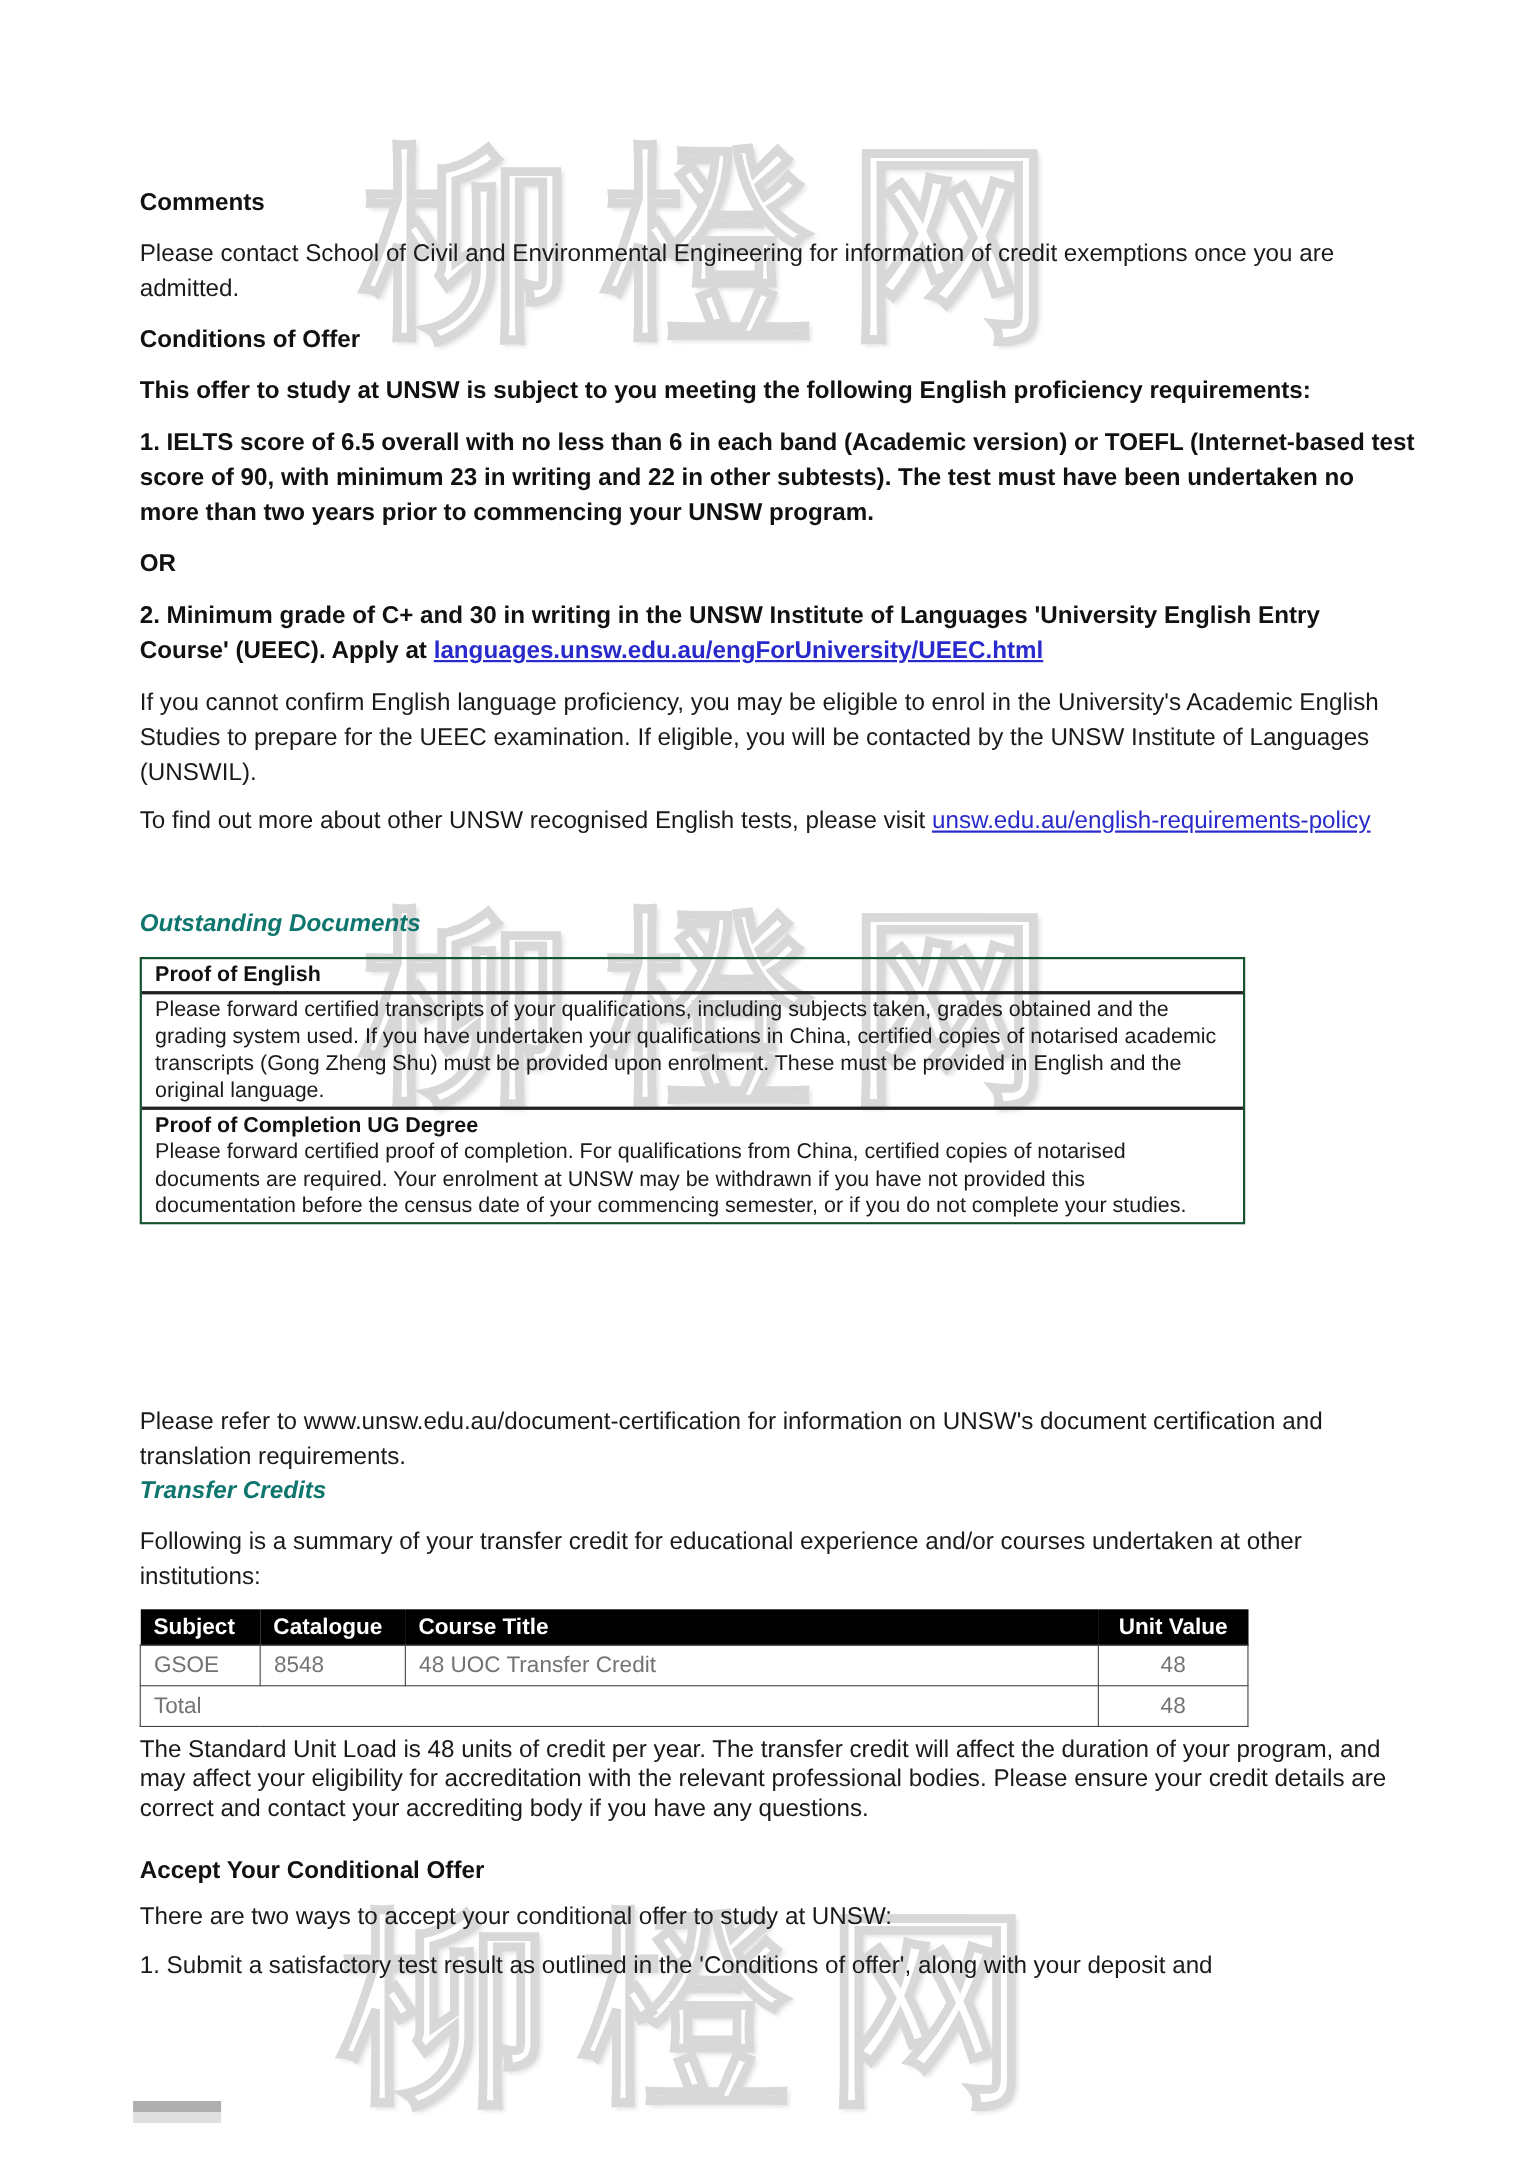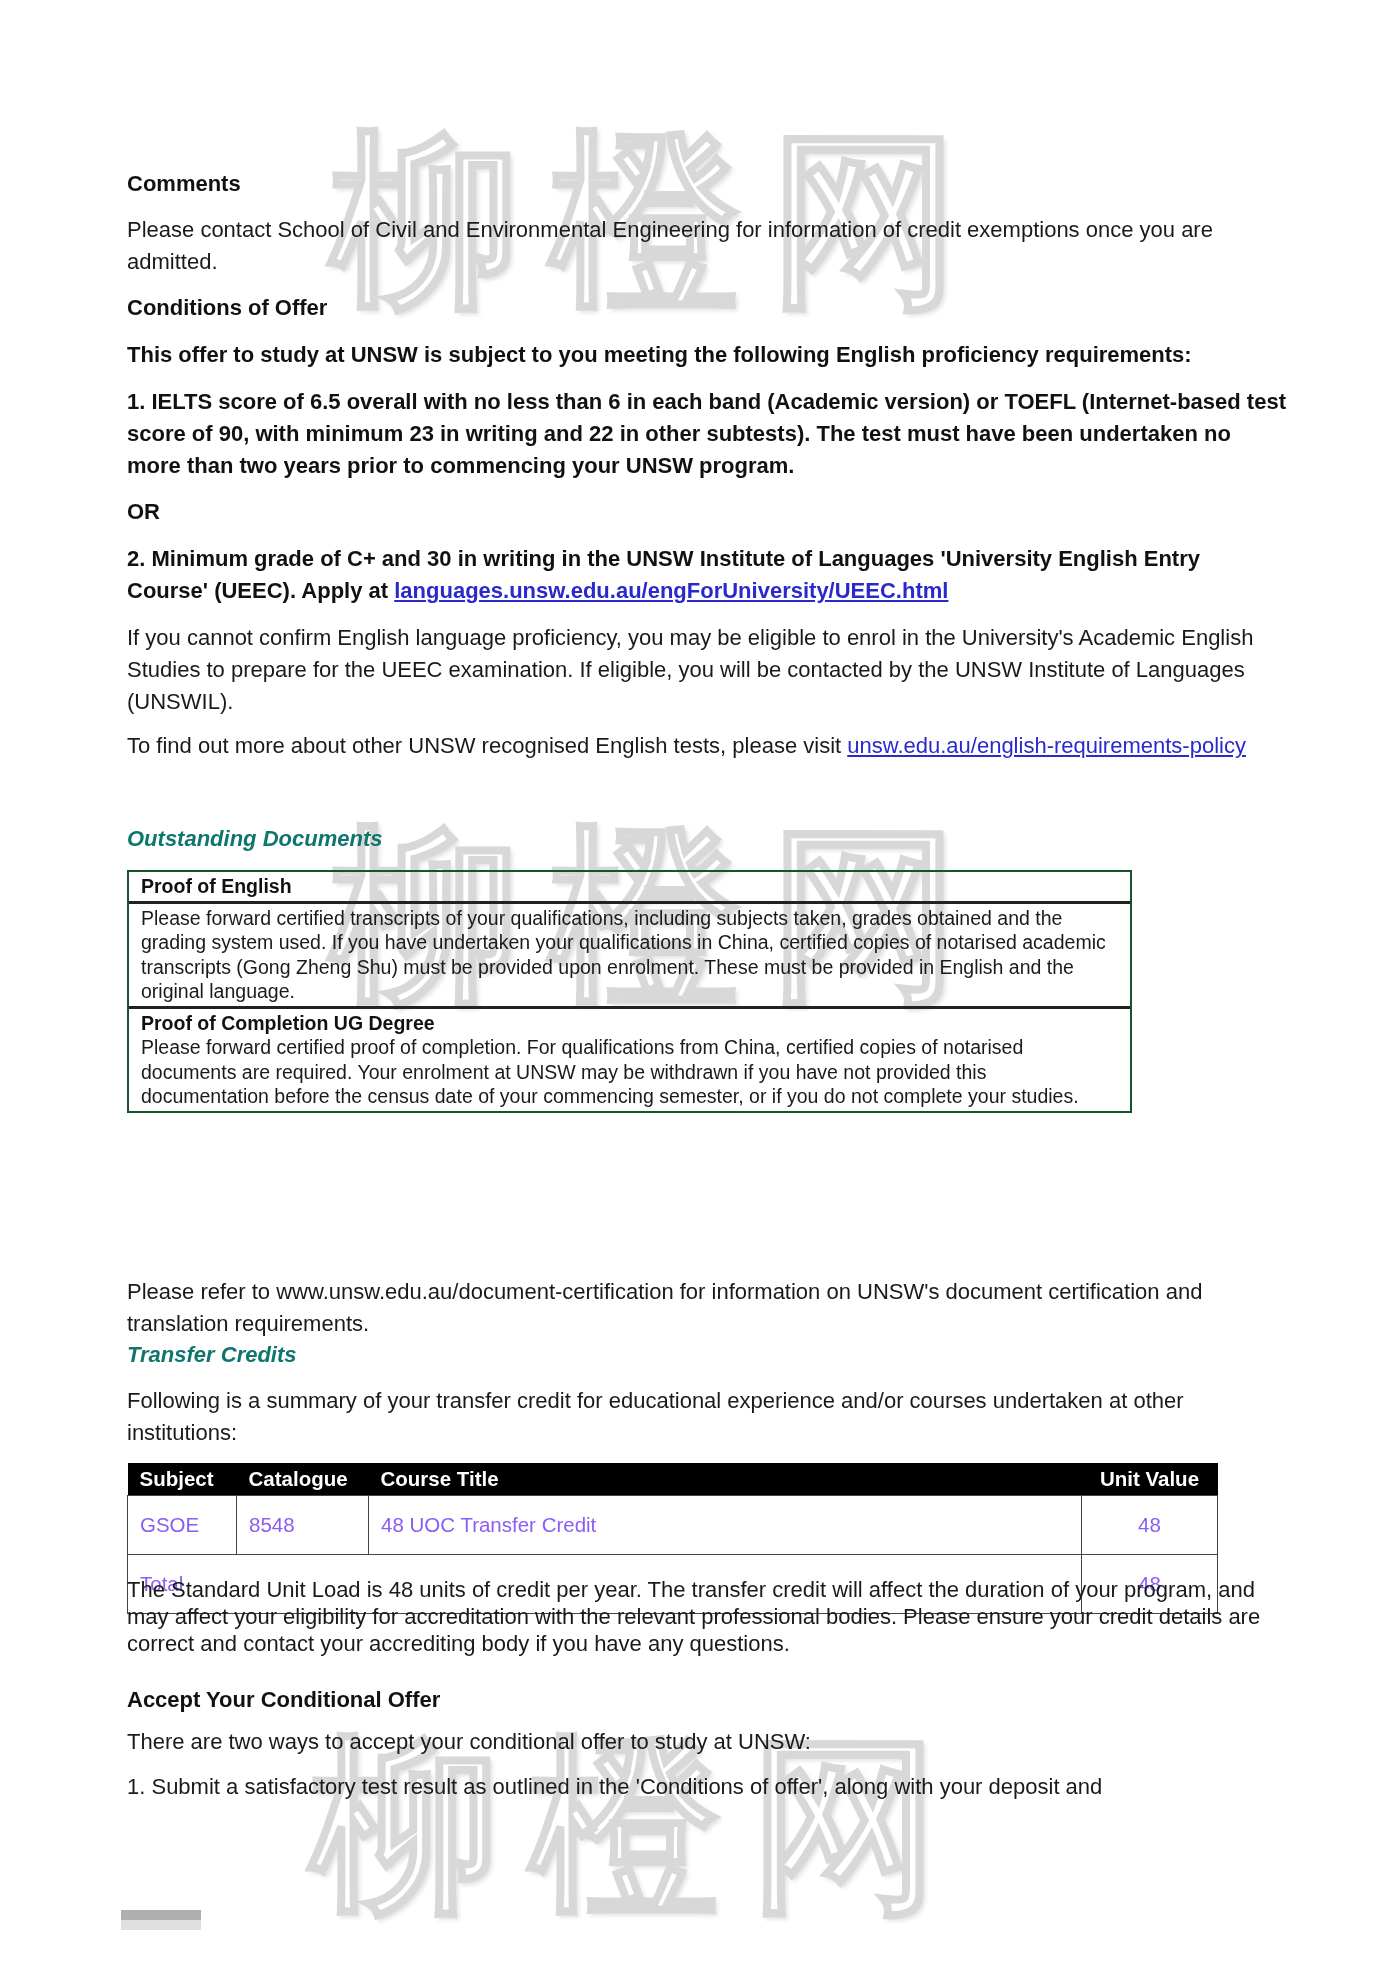--- a/index.html
+++ b/index.html
@@ -7,23 +7,23 @@
            font-family:"Liberation Sans", sans-serif; color:#1a1a1a; }
     .page { position:absolute; left:127px; top:0; width:1150px; }
     .blk { position:absolute; left:0; width:1150px; font-size:22px; line-height:32px; }
     .b { font-weight:bold; color:#111; }
     .bi { font-weight:bold; font-style:italic; color:#0f766e; }
     a.link { color:#2a2acc; text-decoration:underline; }
     .docbox { position:absolute; left:0; top:870px; width:1001px; border:2px solid #14532d; }
     .docrow { padding:2px 12px 2px 12px; font-size:19.5px; line-height:24.5px; }
     .docrow + .docrow { border-top:3px solid #222; }
     .docrow .t { font-weight:bold; color:#111; }
-    .credits { position:absolute; left:0; top:1463px; width:1091px; border-collapse:collapse; font-size:20.5px; }
+    .credits { position:absolute; left:0; top:1463px; width:1008px; border-collapse:collapse; font-size:20.5px; }
     .credits th { background:#000; color:#fff; text-align:left; font-weight:bold; padding:3px 12px; height:26px; }
-    .credits td { border:1.5px solid #444; padding:15px 12px; height:28px; color:#8b5cf6; }
+    .credits td { border:1.5px solid #444; padding:4px 12px; height:28px; color:#737373; }
     .credits .num { text-align:center; }
     .credits th.num { text-align:center; }
     .redact { position:absolute; left:121px; top:1910px; width:80px; height:20px;
               background:linear-gradient(#a6a6a6 50%, #dcdcdc 50%); opacity:0.9; }
     .wm { position:absolute; font-size:190px; font-weight:bold; color:#fff;
           -webkit-text-stroke:2px #d8d8d8; letter-spacing:30px; pointer-events:none;
           text-shadow:3px 3px 4px rgba(0,0,0,0.12); font-family:"DejaVu Sans", sans-serif; }
   </style>
 </head>
 <body>

